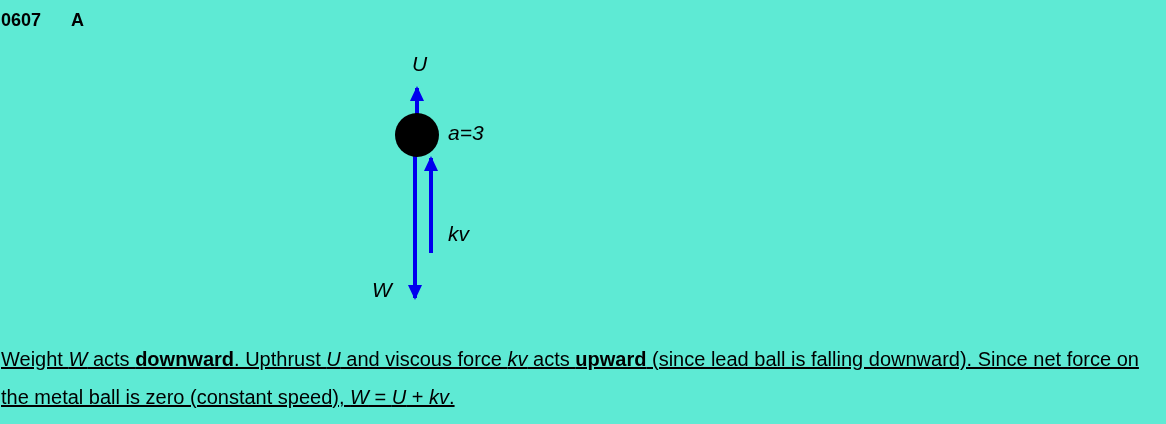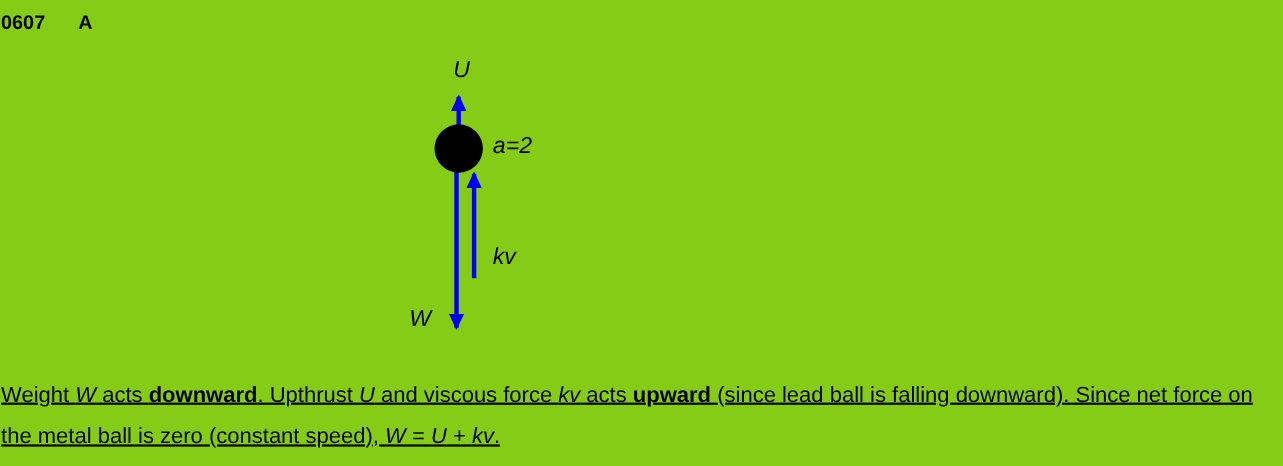--- a/index.html
+++ b/index.html
@@ -1,19 +1,19 @@
 <!DOCTYPE html>
 <html style="--arrow: #0000EE; --ball: #000000; --text: #000000;"><head>
 <meta charset="utf-8">
 <style>
   html,body{margin:0;padding:0;background:#ffffff;}
   .page{
     position:relative;
     width:1166px;height:424px;
-    background:#84cc16;
+    background:#5eead4;
     font-family:"Liberation Sans",sans-serif;
     color:#000;
     overflow:hidden;
   }
   .header{
     position:absolute;left:1px;top:10px;
     font-weight:700;font-size:18px;color:#000;
   }
   .answer-letter{margin-left:30px;}
   .diagram{
@@ -57,20 +57,20 @@
         <marker id="arrowhead" markerUnits="userSpaceOnUse" markerWidth="20" markerHeight="20" refX="13" refY="7" orient="auto">
           <path d="M0,0 L15,7 L0,14 z" fill="var(--arrow,#0000EE)"></path>
         </marker>
       </defs>
       <line x1="65" y1="92" x2="65" y2="250" stroke="var(--arrow,#0000EE)" stroke-width="4" marker-end="url(#arrowhead)"></line>
       <line x1="81" y1="205" x2="81" y2="110" stroke="var(--arrow,#0000EE)" stroke-width="4" marker-end="url(#arrowhead)"></line>
       <line x1="67" y1="95" x2="67" y2="40" stroke="var(--arrow,#0000EE)" stroke-width="4" marker-end="url(#arrowhead)"></line>
       <circle cx="67" cy="87" r="22" fill="var(--ball,#000000)"></circle>
     </svg>
     <span class="dlabel label-u">U</span>
-    <span class="dlabel label-a">a=2</span>
+    <span class="dlabel label-a">a=3</span>
     <span class="dlabel label-kv">kv</span>
     <span class="dlabel label-w">W</span>
   </div>
 
   <p class="explanation"><span>Weight </span><span class="italic">W</span><span> acts </span><span class="bold">downward</span><span>. Upthrust </span><span class="italic">U</span><span> and viscous force </span><span class="italic">kv</span><span> acts </span><span class="bold">upward</span><span> (since lead ball is falling downward). Since net force on the metal ball is zero (constant speed), </span><span class="italic">W</span><span> = </span><span class="italic">U</span><span> + </span><span class="italic">kv</span><span>.</span></p>
 
 </div>
 
 </body></html>

